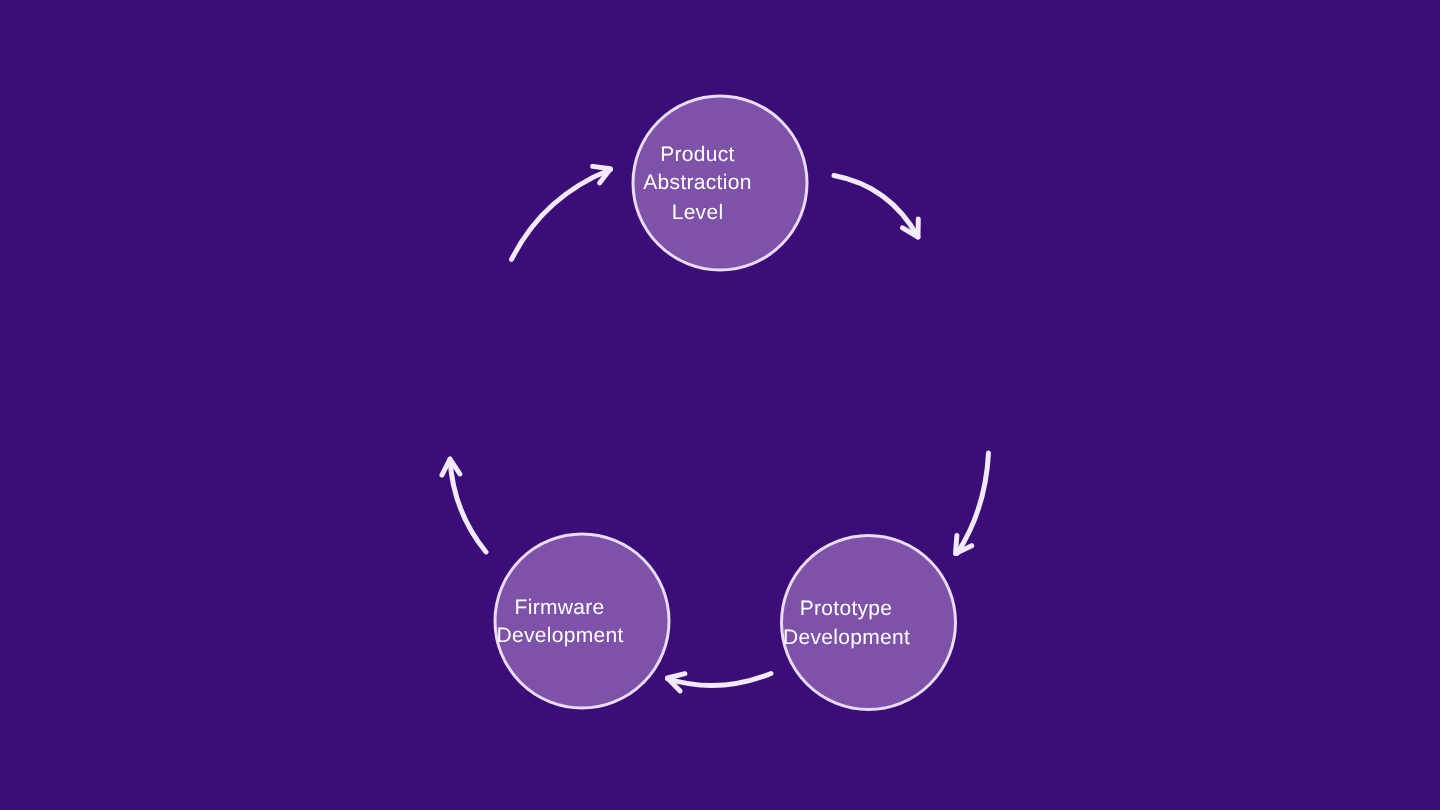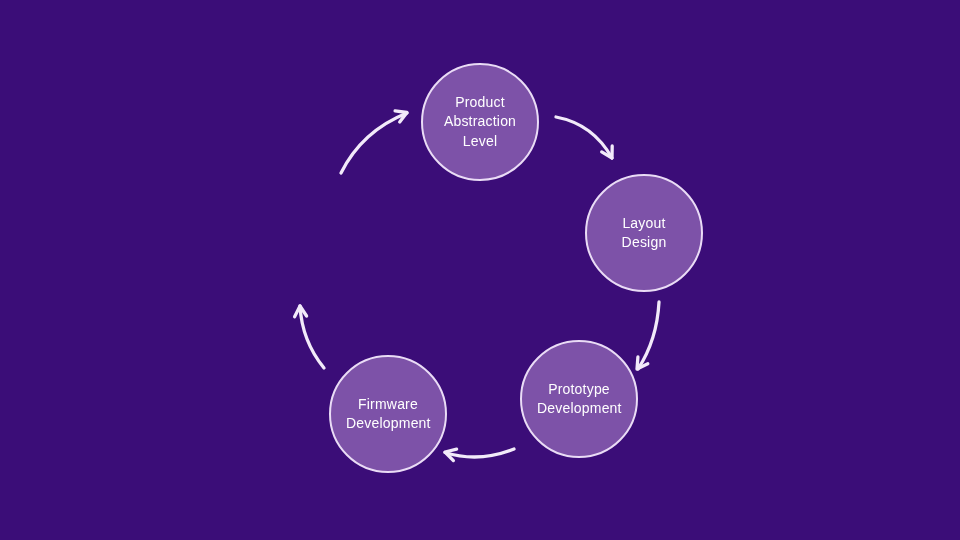--- a/index.html
+++ b/index.html
@@ -33,35 +33,35 @@
     stroke-linejoin: round;
   }
   .node {
     position: absolute;
     width: 118px; height: 118px;
     border-radius: 50%;
     background: var(--node_fill);
     border: 2px solid var(--node_border);
     display: flex;
     align-items: center;
-    justify-content: center;
+    justify-content: flex-start;
     text-align: center;
   }
   .node-label {
     display: inline-block;
     max-width: 84px;
     color: var(--text);
     font-size: 14px;
     font-weight: 500;
     line-height: 1.38;
     letter-spacing: 0.2px;
   }
   .n0 { left: 421px; top: 63px; }
   .n1 { left: 585px; top: 174px; }
-  .n2 { left: 520px; top: 340px; }
+  .n2 { left: 520px; top: 356px; }
   .n3 { left: 329px; top: 355px; }
   .n4 { left: 257px; top: 174px; }
 </style>
 </head>
 <body>
 
 <div class="canvas">
 
   <svg class="arrows" viewBox="0 0 960 540" aria-hidden="true">
 
@@ -88,23 +88,20 @@
     <g>
       <path d="M 324 368 Q 302 341 300 306"></path>
       <polyline points="306.6,316 300,306 294.6,316.7"></polyline>
     </g>
   </svg>
 
   <div class="node n0">
     <span class="node-label">Product Abstraction Level</span>
   </div>
 
-  <div class="node n1">
-    <span class="node-label">Layout Design</span>
-  </div>
 
   <div class="node n2">
     <span class="node-label">Prototype Development</span>
   </div>
 
   <div class="node n3">
     <span class="node-label">Firmware Development</span>
   </div>
 
 

